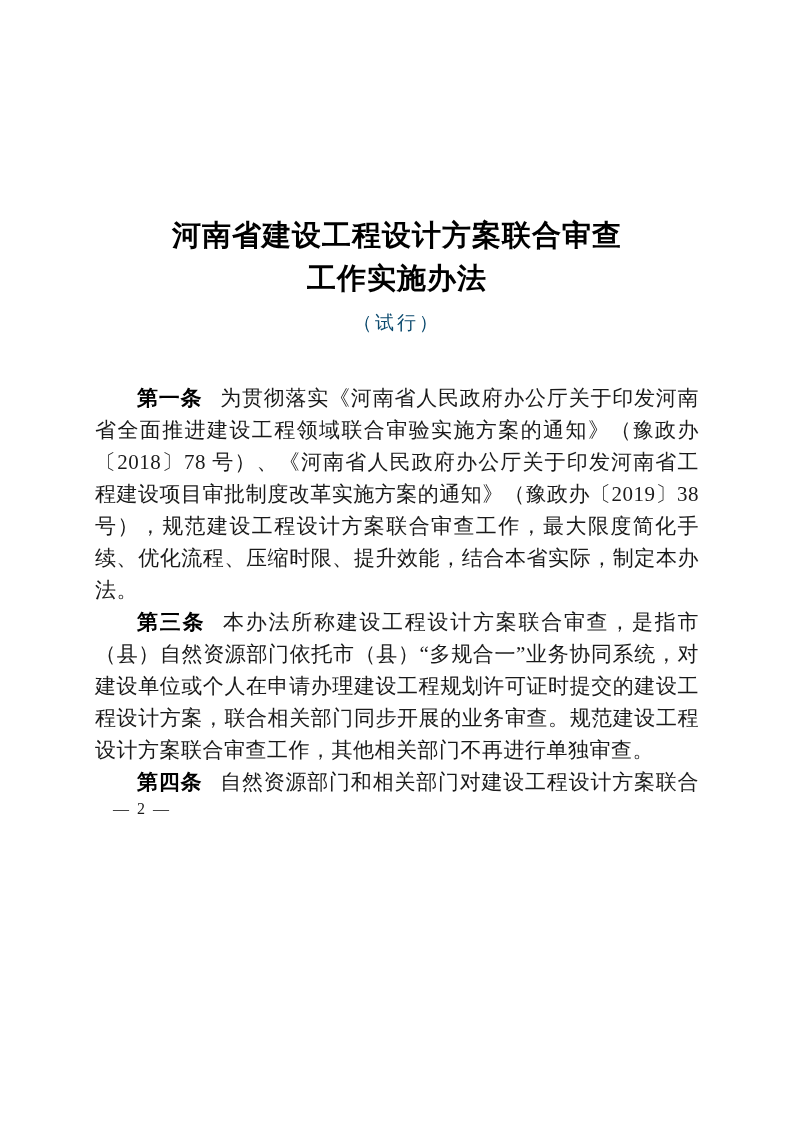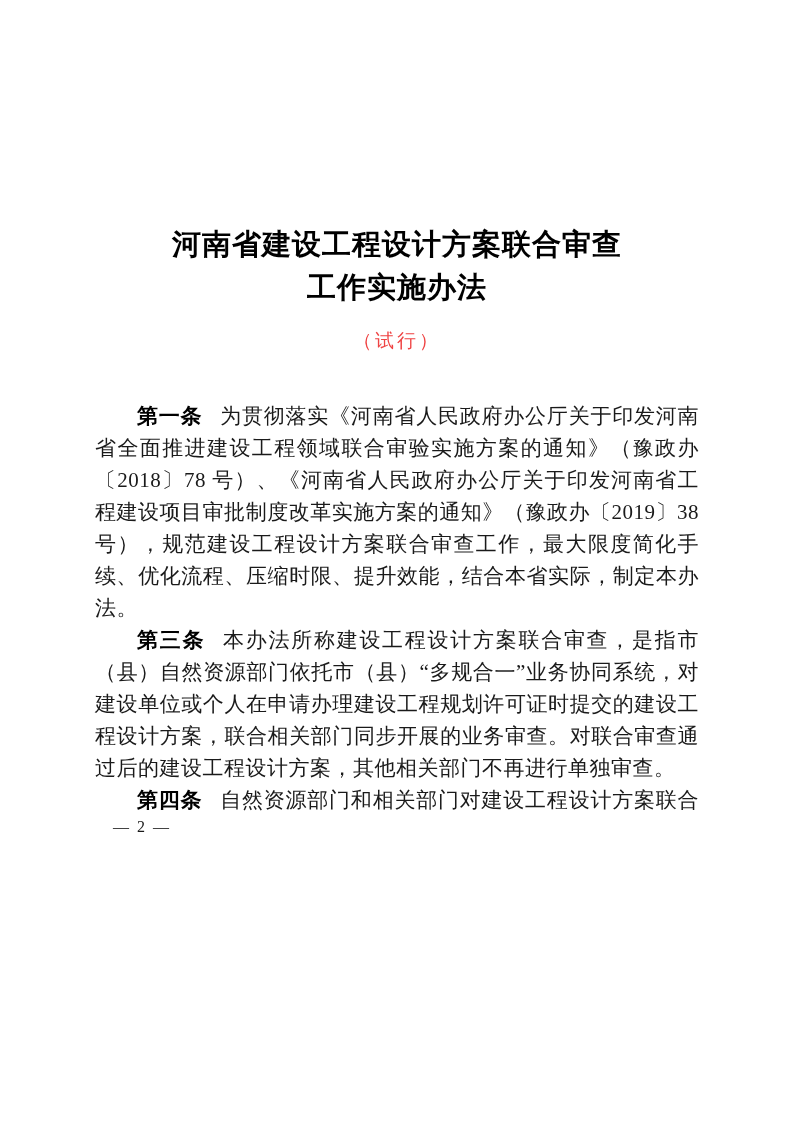--- a/index.html
+++ b/index.html
@@ -11,37 +11,37 @@
     position: relative;
     width: 794px;
     height: 1123px;
     background: #ffffff;
     box-sizing: border-box;
     padding-top: 206px;
     overflow: hidden;
     color: #1a1a1a;
   }
   .doc-title {
-    margin: 17px;
+    margin: 8px;
     text-align: center;
     font-family: "Liberation Sans", sans-serif;
     font-weight: 700;
     font-size: 29px;
     line-height: 43px;
     letter-spacing: 1px;
     color: #000000;
   }
   .doc-subtitle {
     margin-top: 4px;
     text-align: center;
     font-family: "Liberation Serif", "DejaVu Serif", serif;
     font-size: 19px;
     line-height: 30px;
     letter-spacing: 3px;
-    color: #ef4444;
+    color: #0c4a6e;
   }
   .doc-body {
     margin: 44px auto 0 auto;
     width: 604px;
     font-family: "Liberation Serif", "DejaVu Serif", serif;
     font-size: 21px;
     line-height: 32px;
     letter-spacing: 0.5px;
     text-align: justify;
     color: #1a1a1a;
@@ -78,21 +78,21 @@
     <div>工作实施办法</div>
   </header>
 
   <div class="doc-subtitle">（试行）</div>
 
   <main class="doc-body">
 
     <p><span class="clause">第一条</span><span>为贯彻落实《河南省人民政府办公厅关于印发河南省全面推进建设工程领域联合审验实施方案的通知》（豫政办〔2018〕78 号）、《河南省人民政府办公厅关于印发河南省工程建设项目审批制度改革实施方案的通知》（豫政办〔2019〕38 号），规范建设工程设计方案联合审查工作，最大限度简化手续、优化流程、压缩时限、提升效能，结合本省实际，制定本办法。</span></p>
 
 
-    <p><span class="clause">第三条</span><span>本办法所称建设工程设计方案联合审查，是指市（县）自然资源部门依托市（县）“多规合一”业务协同系统，对建设单位或个人在申请办理建设工程规划许可证时提交的建设工程设计方案，联合相关部门同步开展的业务审查。对联合审查通过后的建设工程设计方案，其他相关部门不再进行单独审查。</span></p>
+    <p><span class="clause">第三条</span><span>本办法所称建设工程设计方案联合审查，是指市（县）自然资源部门依托市（县）“多规合一”业务协同系统，对建设单位或个人在申请办理建设工程规划许可证时提交的建设工程设计方案，联合相关部门同步开展的业务审查。规范建设工程设计方案联合审查工作，其他相关部门不再进行单独审查。</span></p>
 
     <p class="cutoff"><span class="clause">第四条</span><span>自然资源部门和相关部门对建设工程设计方案联合</span></p>
 
   </main>
 
   <div class="page-number">— 2 —</div>
 
 </div>
 
 </body></html>

